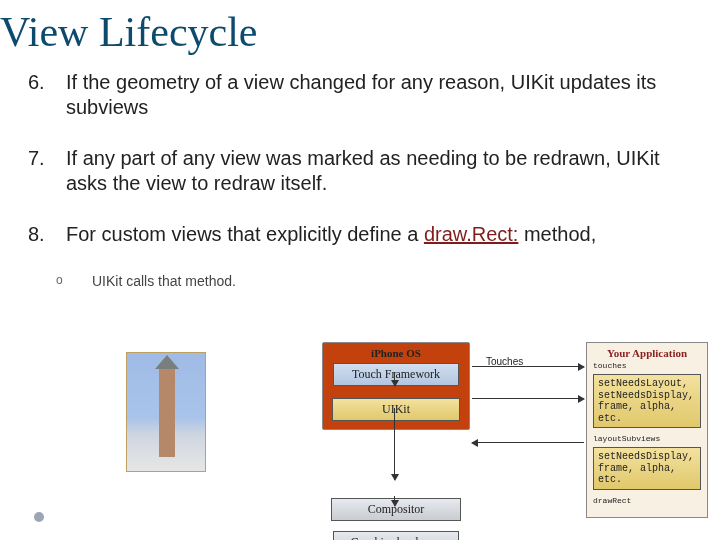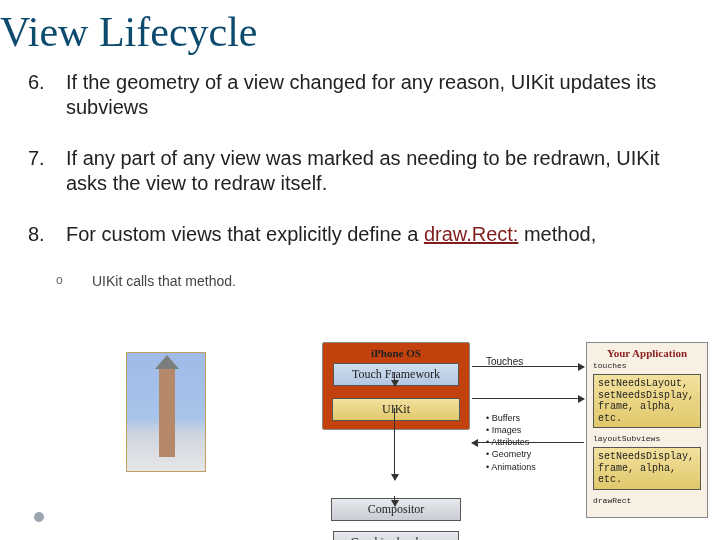--- a/index.html
+++ b/index.html
@@ -219,27 +219,20 @@
     </div>
   </div>
 
   <div class="arrow v" style="left:268px; top:30px; height:14px;"></div>
   <div class="arrow v" style="left:268px; top:66px; height:72px;"></div>
   <div class="arrow v" style="left:268px; top:154px; height:10px;"></div>
 
   <div style="position:absolute; left:360px; top:14px; font-size:10px;">Touches</div>
   <div class="arrow h" style="left:346px; top:24px; width:112px;"></div>
 
-  <div class="bullets">
-    <div class="b">Buffers</div>
-    <div class="b">Images</div>
-    <div class="b">Attributes</div>
-    <div class="b">Geometry</div>
-    <div class="b">Animations</div>
-  </div>
 
   <div class="arrow h" style="left:346px; top:56px; width:112px;"></div>
   <div class="arrow h" style="left:346px; top:100px; width:112px; transform:scaleX(-1);"></div>
 
   <div class="app-col">
     <div class="app-title">Your Application</div>
     <div class="app-sub header">touches</div>
     <div class="app-box">setNeedsLayout,
 setNeedsDisplay,
 frame, alpha, etc.</div>

